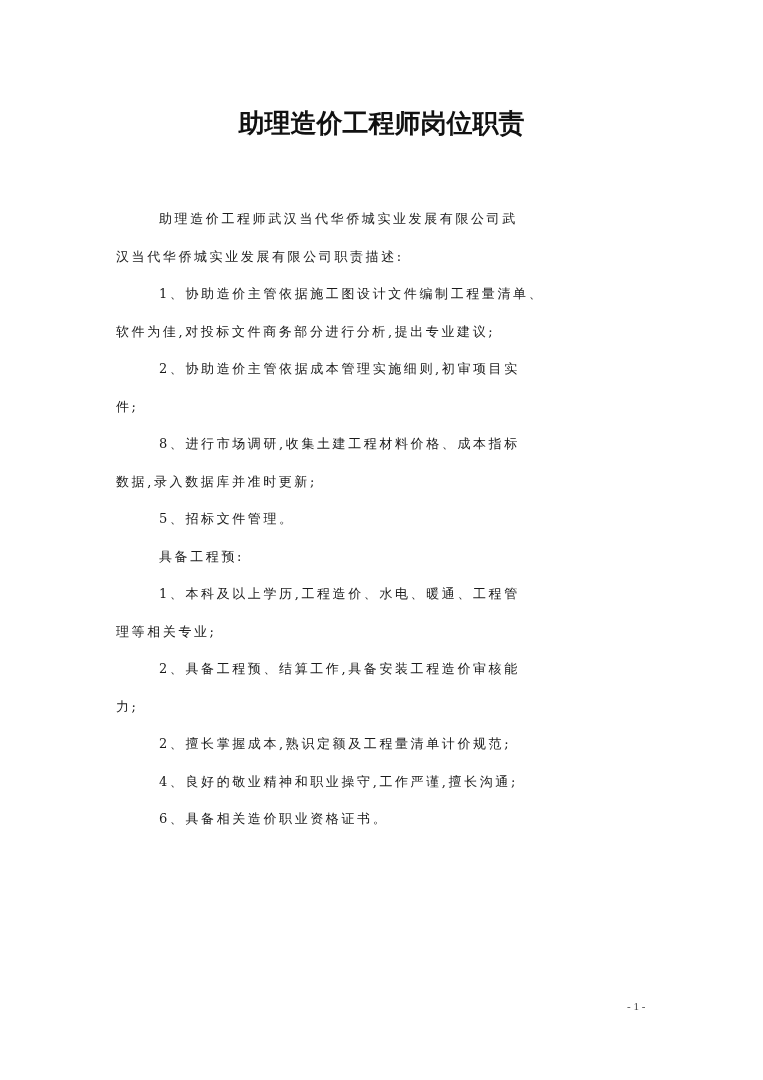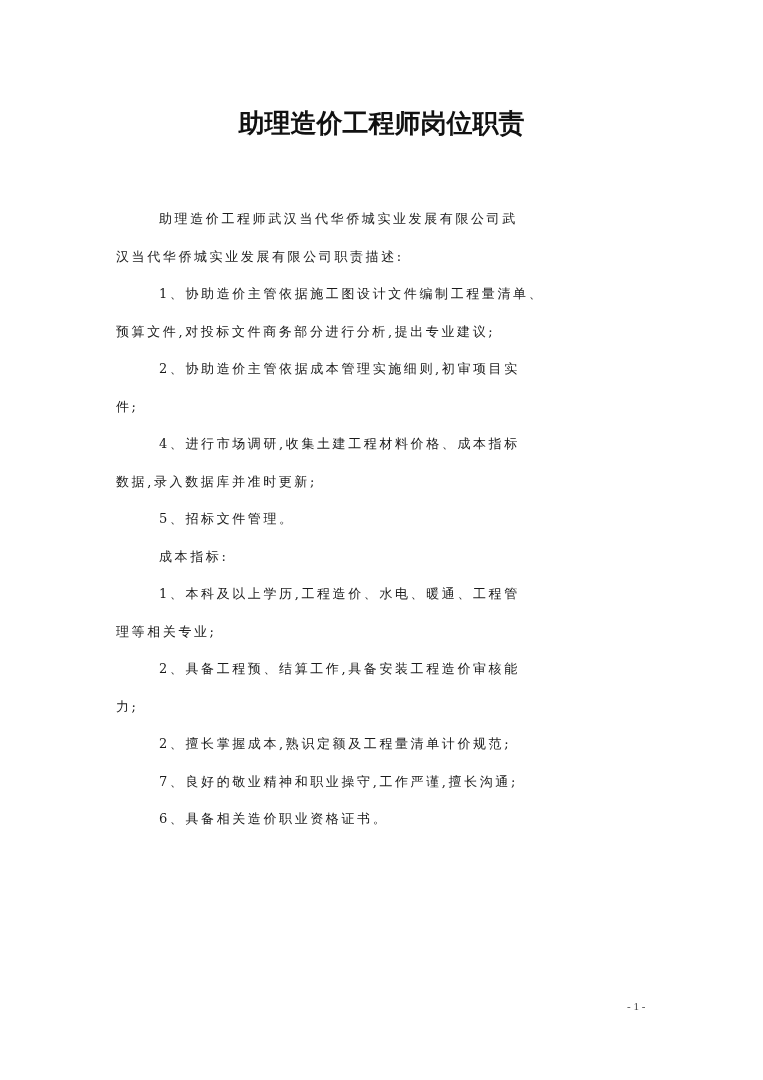--- a/index.html
+++ b/index.html
@@ -19,30 +19,30 @@
 </head>
 <body>
 
 <div class="page">
   <div class="title">助理造价工程师岗位职责</div>
 
   <div class="body-text">
     <div class="line indent">助理造价工程师武汉当代华侨城实业发展有限公司武</div>
     <div class="line">汉当代华侨城实业发展有限公司职责描述:</div>
     <div class="line indent">1、协助造价主管依据施工图设计文件编制工程量清单、</div>
-    <div class="line">预算文件,对投标文件商务部分进行分析,提出专业建议;</div>
+    <div class="line">软件为佳,对投标文件商务部分进行分析,提出专业建议;</div>
     <div class="line indent">2、协助造价主管依据成本管理实施细则,初审项目实</div>
     <div class="line">件;</div>
-    <div class="line indent">4、进行市场调研,收集土建工程材料价格、成本指标</div>
+    <div class="line indent">8、进行市场调研,收集土建工程材料价格、成本指标</div>
     <div class="line">数据,录入数据库并准时更新;</div>
     <div class="line indent">5、招标文件管理。</div>
-    <div class="line indent">成本指标:</div>
+    <div class="line indent">具备工程预:</div>
     <div class="line indent">1、本科及以上学历,工程造价、水电、暖通、工程管</div>
     <div class="line">理等相关专业;</div>
     <div class="line indent">2、具备工程预、结算工作,具备安装工程造价审核能</div>
     <div class="line">力;</div>
     <div class="line indent">2、擅长掌握成本,熟识定额及工程量清单计价规范;</div>
-    <div class="line indent">7、良好的敬业精神和职业操守,工作严谨,擅长沟通;</div>
+    <div class="line indent">4、良好的敬业精神和职业操守,工作严谨,擅长沟通;</div>
     <div class="line indent">6、具备相关造价职业资格证书。</div>
   </div>
 
   <div class="page-num">- 1 -</div>
 </div>
 
 </body></html>

